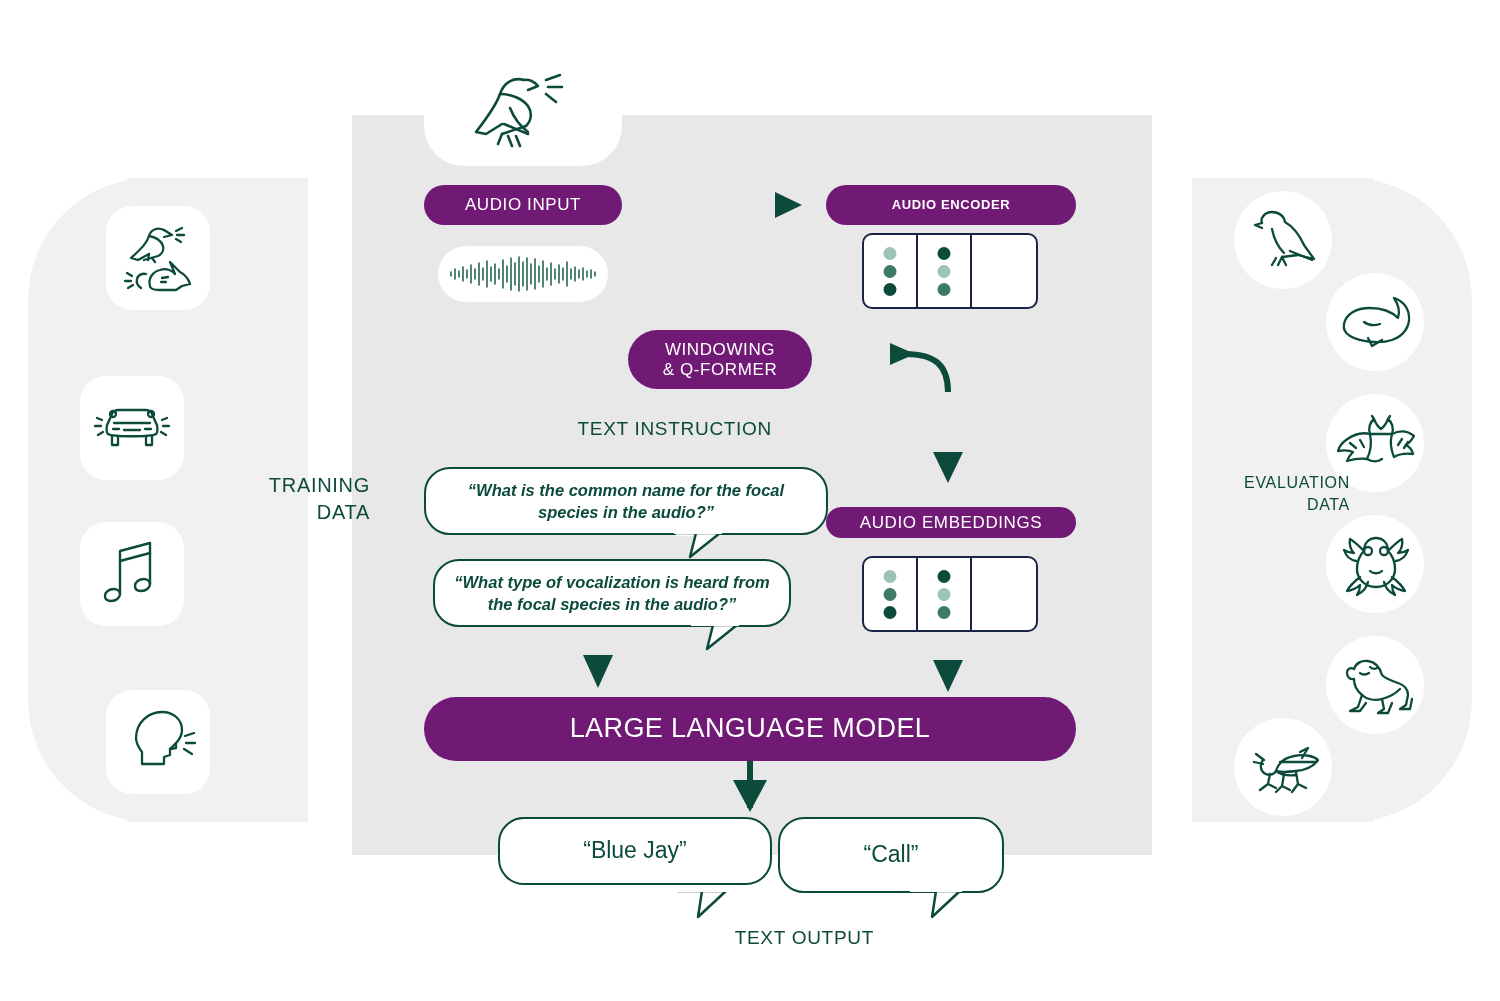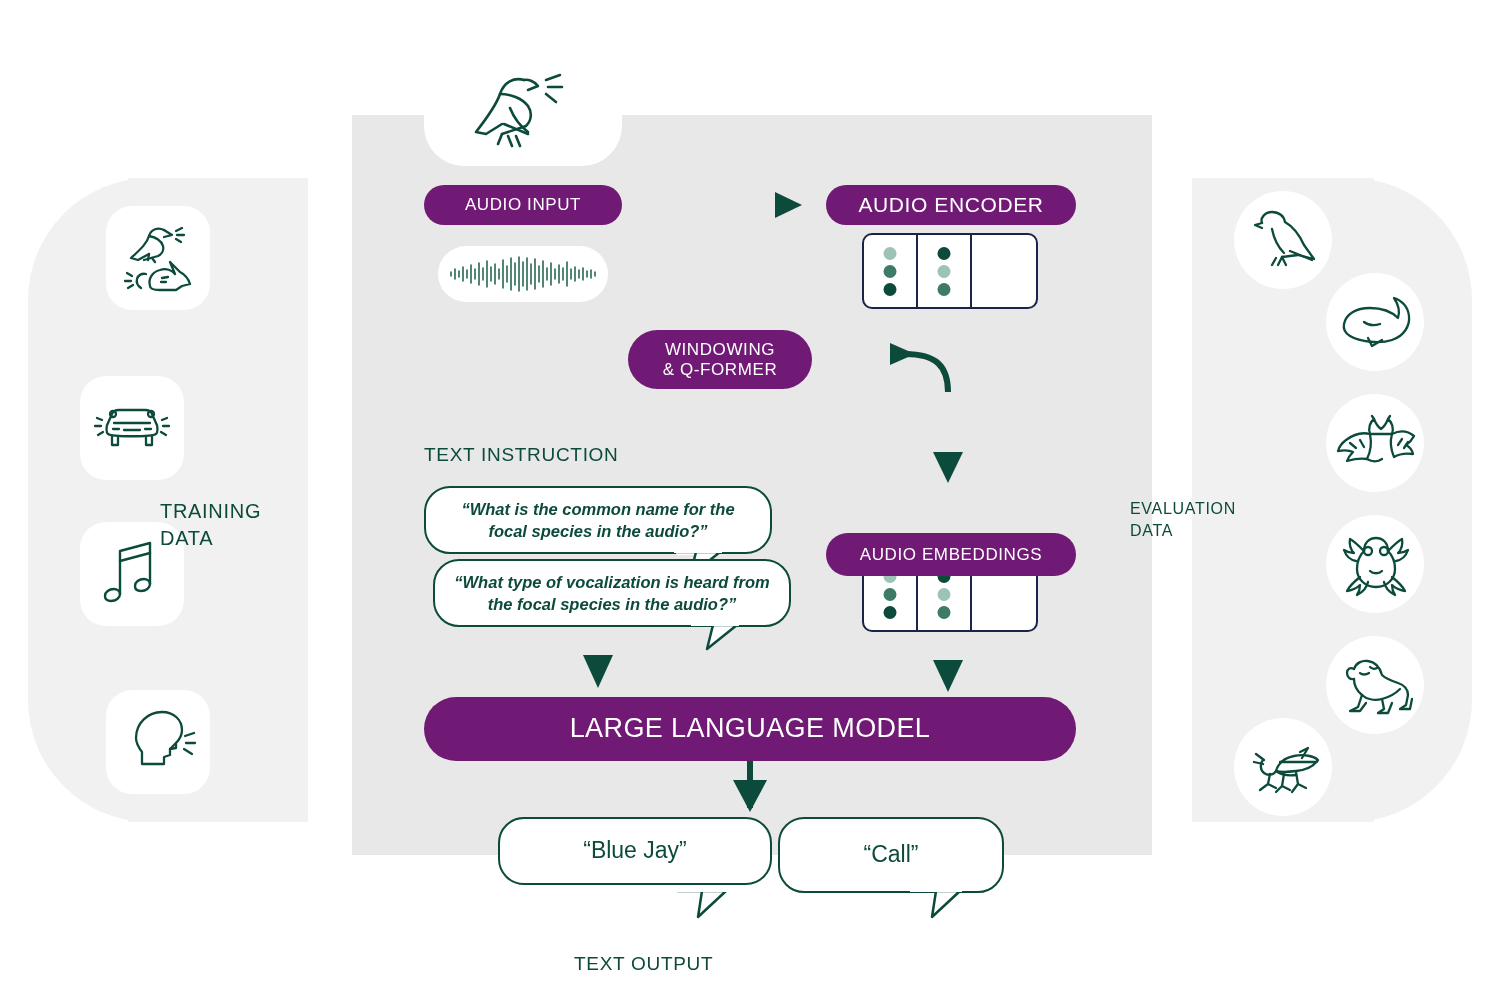--- a/index.html
+++ b/index.html
@@ -14,23 +14,23 @@
 
   
   .bracket-svg{position:absolute;top:0;left:0;}
 
   
   .pill{position:absolute;background:#701a75;border-radius:999px;
         display:flex;align-items:center;justify-content:center;
         color:#ffffff;letter-spacing:.6px;text-align:center;line-height:1.15;}
 
   #pill-audio-input{left:424px;top:185px;width:198px;height:40px;font-size:17px;}
-  #pill-audio-encoder{left:826px;top:185px;width:250px;height:40px;font-size:21px;}
+  #pill-audio-encoder{left:826px;top:185px;width:250px;height:40px;font-size:13px;font-weight:bold;}
   #pill-windowing{left:628px;top:330px;width:184px;height:59px;font-size:17px;}
-  #pill-audio-embeddings{left:826px;top:507px;width:250px;height:43px;font-size:17px;margin-top:26px;}
+  #pill-audio-embeddings{left:826px;top:507px;width:250px;height:31px;font-size:17px;}
   #pill-llm{left:424px;top:697px;width:652px;height:64px;font-size:27px;letter-spacing:.4px;}
 
   
   .whitechip{position:absolute;background:#ffffff;border-radius:34px;}
   #chip-bird{left:424px;top:62px;width:198px;height:104px;border-radius:40px;}
   #chip-wave{left:438px;top:246px;width:170px;height:56px;border-radius:28px;}
 
   
   .tokbox{position:absolute;border:2.5px solid #1a2448;background:#ffffff;
           border-radius:10px;display:flex;}
@@ -46,28 +46,28 @@
 
   
   .bubble{position:absolute;}
   .bubble .body{position:absolute;inset:0;border:2.5px solid #0c4a3c;
         background:#ffffff;border-radius:26px;display:flex;align-items:center;
         justify-content:center;text-align:center;}
   .bubble .txt{font-style:italic;font-weight:bold;color:#0c4a3c;
         font-size:16.5px;line-height:1.35;padding:0 18px;}
   .bubble .tail{position:absolute;}
 
-  #bub-q1{left:424px;top:486px;width:348px;height:68px;}
+  #bub-q1{left:424px;top:467px;width:404px;height:68px;}
   #bub-q2{left:433px;top:559px;width:358px;height:68px;}
   #bub-o1{left:498px;top:817px;width:274px;height:68px;}
   #bub-o2{left:778px;top:817px;width:226px;height:76px;border-radius:19px;}
   #bub-o1 .txt,#bub-o2 .txt{font-style:normal;font-weight:normal;font-size:23px;}
 
   
-  .lbl{position:absolute;color:#0c4a3c;text-align:left;letter-spacing:.7px;margin-top:26px;}
+  .lbl{position:absolute;color:#0c4a3c;text-align:right;letter-spacing:.7px;}
   #lbl-text-instruction{left:424px;top:418px;width:348px;font-size:19px;}
   #lbl-text-output{left:574px;top:927px;width:300px;font-size:19px;}
   #lbl-training{left:160px;top:472px;width:210px;font-size:20px;line-height:1.35;}
   #lbl-eval{left:1130px;top:472px;width:220px;font-size:16px;line-height:1.35;}
 
   svg{display:block;overflow:visible;}
 </style>
 </head>
 <body>
 

